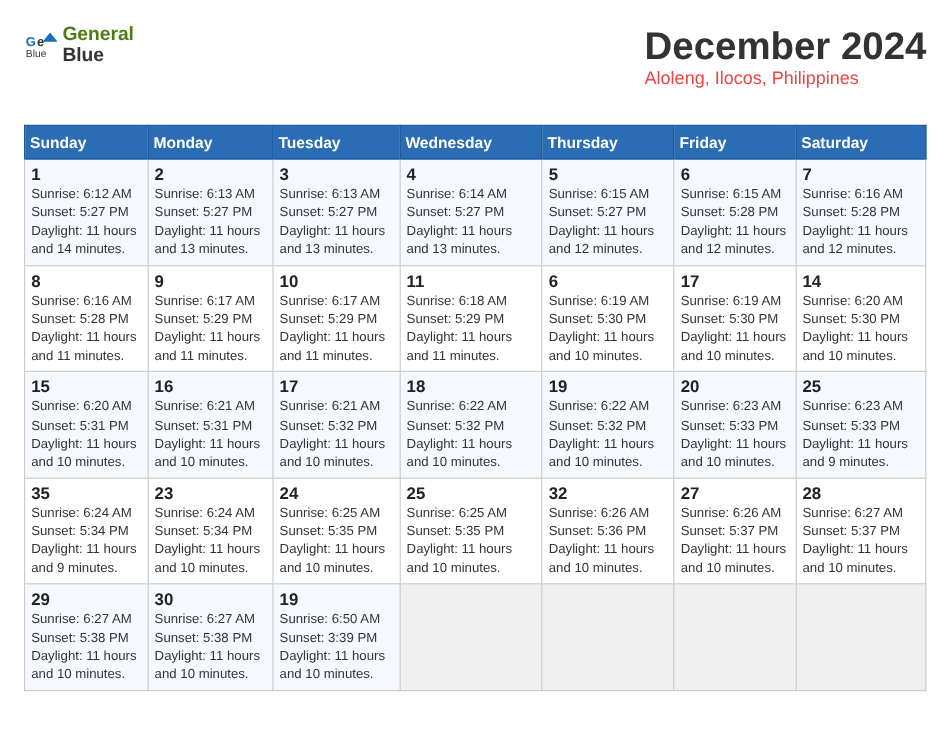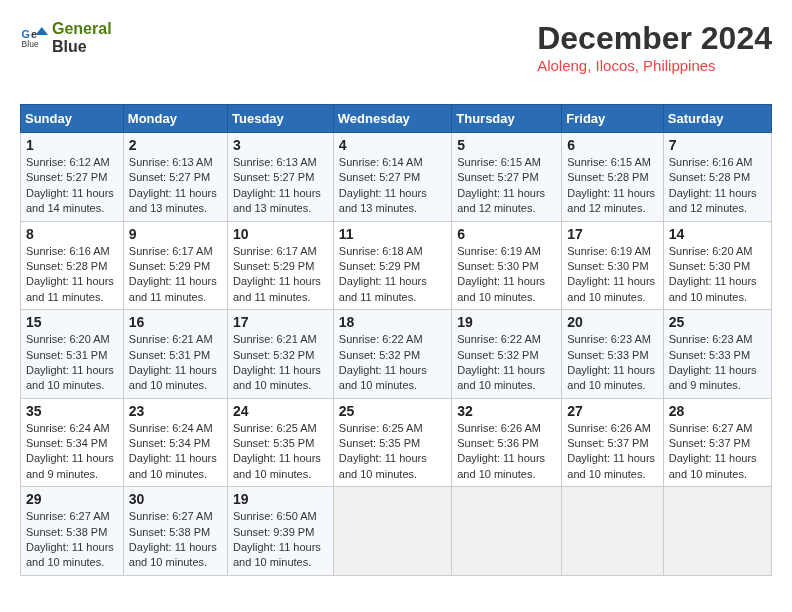--- a/index.html
+++ b/index.html
@@ -358,21 +358,21 @@
         <div class="day-info">
           <span>Sunrise: 6:27 AM</span><br>
           <span>Sunset: 5:38 PM</span><br>
           <span>Daylight: 11 hours and 10 minutes.</span>
         </div>
       </td>
         <td>
         <span class="day-num">19</span>
         <div class="day-info">
           <span>Sunrise: 6:50 AM</span><br>
-          <span>Sunset: 9:39 PM</span><br>
+          <span>Sunset: 3:39 PM</span><br>
           <span>Daylight: 11 hours and 10 minutes.</span>
         </div>
       </td>
         <td class="empty-cell"></td>
         <td class="empty-cell"></td>
         <td class="empty-cell"></td>
         <td class="empty-cell"></td>
       </tr>
     </tbody>
 </table>

